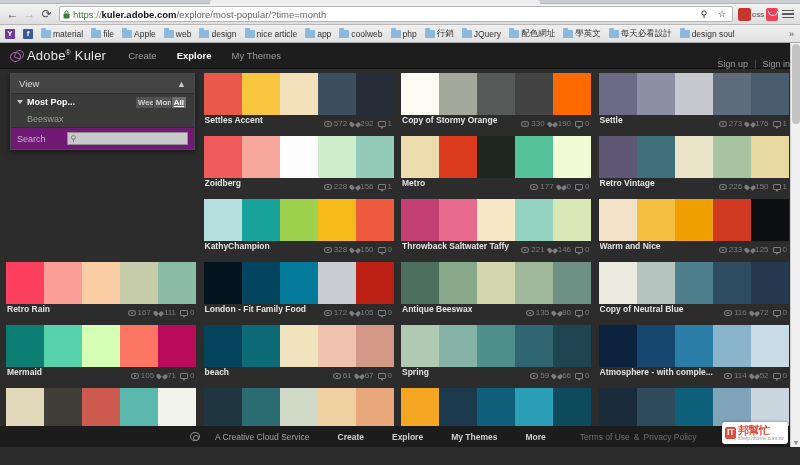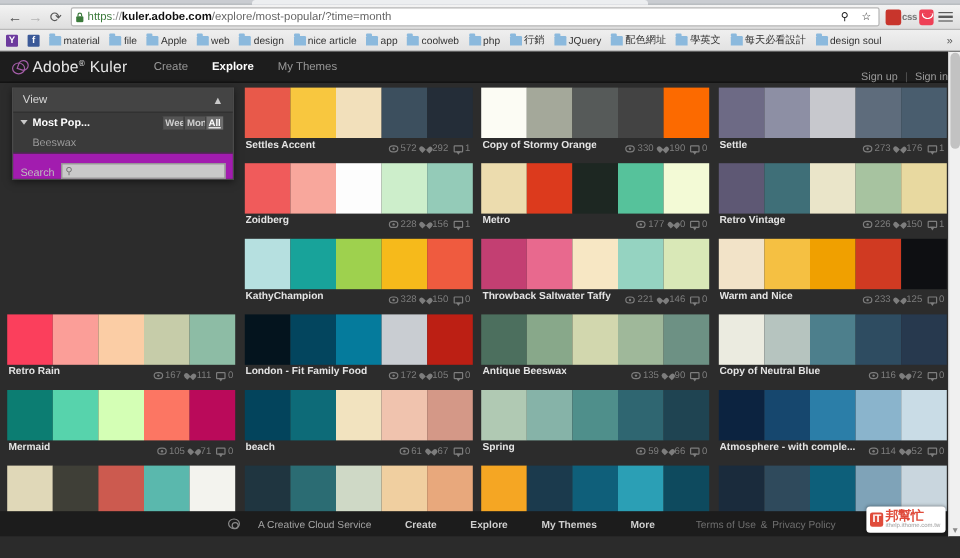--- a/index.html
+++ b/index.html
@@ -129,22 +129,22 @@
     width: 0; height: 0; border-left: 3.5px solid transparent; border-right: 3.5px solid transparent;
     border-top: 4px solid #c9c9c9;
   }
   .time-pills { margin-left: auto; display: flex; align-items: center; }
   .time-pill {
     font-size: 8px; color: #cfcfcf; background: #545454; padding: 1px 2px;
     border-left: 1px solid #3a3a3a; max-width: 18px; overflow: hidden; white-space: nowrap;
   }
   .time-pill.active { background: #6e6e6e; color: #fff; max-width: none; text-decoration: underline; }
   #view-search {
-    height: 22px; border-top: 1px solid #2e2e2e; background: #a21caf;
-    display: flex; align-items: flex-end; padding: 0 6px; gap: 5px;
+    height: 22px; border-top: 1px solid #2e2e2e; background: #701a75;
+    display: flex; align-items: center; padding: 0 6px; gap: 21px;
   }
   #view-search .lbl { color: #bdbdbd; font-size: 9px; }
   #search-box {
     flex: 1; height: 13px; background: #c9c9c9; border: 1px solid #8e8e8e;
     display: flex; align-items: center; padding: 0 3px;
   }
   .search-glyph { color: #6a6a6a; font-size: 8px; }
 
   
   #theme-grid {

